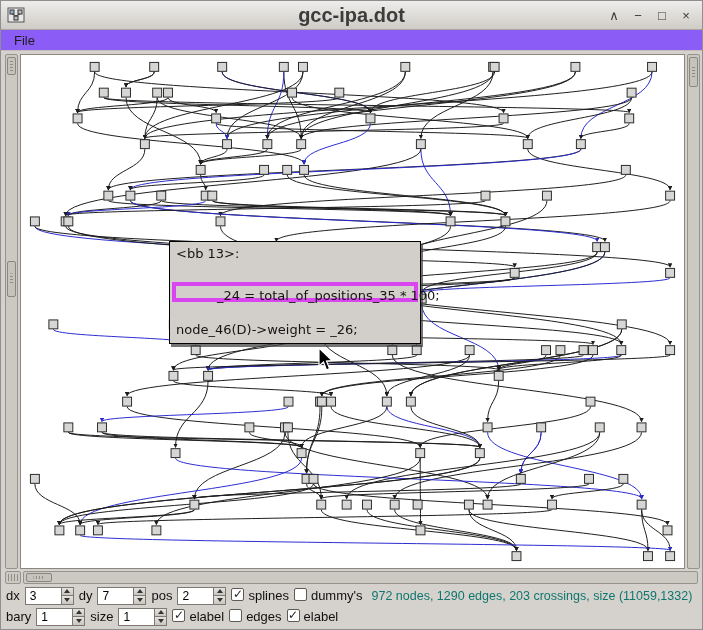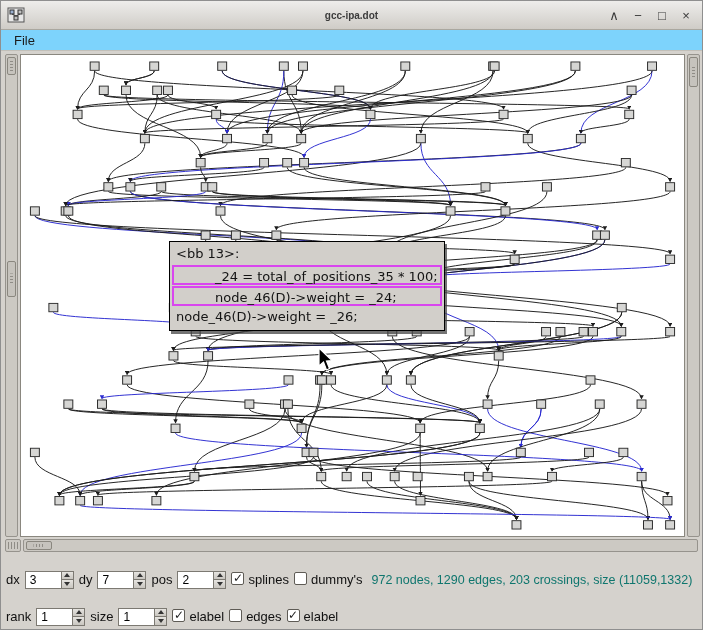--- a/index.html
+++ b/index.html
@@ -7,72 +7,72 @@
   body { font-family:"Liberation Sans",sans-serif; background:#d5d2cd; }
 
   .window { width:703px; height:630px; display:flex; flex-direction:column;
             border:1px solid #8f8f8f; background:#d5d2cd; }
 
   
   .titlebar { height:29px; flex:0 0 29px; position:relative;
               background:linear-gradient(#eeedeb,#cfccc7);
               border-bottom:1px solid #aaa79f; display:flex; align-items:center; padding:0 6px; }
   .title { position:absolute; left:0; right:0; text-align:center;
-           font-size:10px; font-weight:bold; color:#3c3c3c; pointer-events:none; }
+           font-size:20px; font-weight:bold; color:#3c3c3c; pointer-events:none; }
   .appicon { width:18px; height:16px; z-index:2; }
   .winbtns { margin-left:auto; display:flex; gap:4px; z-index:2; }
   .winbtn { width:20px; height:19px; display:flex; align-items:center; justify-content:center;
             color:#3a3a3a; font-size:13px; line-height:1; border-radius:3px; }
 
   
   .menubar { height:21px; flex:0 0 21px; display:flex; align-items:center;
-             padding-left:4px; border-bottom:1px solid #c2bfb8; background:#7dd3fc; }
+             padding-left:4px; border-bottom:1px solid #c2bfb8; background:#8b5cf6; }
   .menu-item { font-size:13px; color:#1c1c1c; padding:2px 9px; }
 
   
   .main { flex:1 1 auto; display:flex; align-items:stretch; padding:3px 2px 1px 4px; }
   .vscroll { width:13px; flex:0 0 13px; background:#ccc9c3; border:1px solid #96938d;
              border-radius:2px; position:relative; }
   .vscroll.left { margin-right:2px; }
   .vscroll.right { margin-left:2px; }
   .vthumb { position:absolute; left:1px; right:1px; background:#c6c3bd;
             border:1px solid #8a877f; border-radius:2px; }
   .vthumb::after { content:""; position:absolute; left:2px; right:2px; top:50%;
             height:11px; transform:translateY(-50%);
             background:repeating-linear-gradient(180deg,#8f8c86 0 1px,rgba(0,0,0,0) 1px 3px); }
 
   .canvas { flex:1 1 auto; position:relative; background:#ffffff;
             border:1px solid #8a877f; overflow:hidden; }
   #graph-svg { position:absolute; inset:0; width:100%; height:100%; }
 
   
-  .popup { position:absolute; left:148px; top:186px; width:276px; z-index:5;
+  .popup { position:absolute; left:148px; top:186px; width:252px; z-index:5;
            background:#d2cfca; border:1px solid #000; box-shadow:2px 3px 0 rgba(70,70,70,.75);
            font-family:"DejaVu Sans",sans-serif; font-size:13px; color:#141414; padding:2px 2px 3px; }
   .popup .line { height:20px; line-height:19px; padding:0 4px; white-space:nowrap; }
-  .popup .line.boxed { border:2px solid #d946ef; margin:1px 0;padding-left:41px; }
+  .popup .line.boxed { border:4px solid #d946ef; margin:18px 0;padding-left:41px; }
 
   
   .cursor { position:absolute; left:297px; top:292px; z-index:9; pointer-events:none; }
 
   
   .hscrollrow { flex:0 0 15px; height:15px; display:flex; align-items:stretch; padding:1px 4px; gap:2px; }
   .corner-grip { width:16px; border:1px solid #96938d; background:#ccc9c3; border-radius:2px; position:relative; }
   .corner-grip::after { content:""; position:absolute; inset:2px;
             background:repeating-linear-gradient(90deg,#8f8c86 0 1px,rgba(0,0,0,0) 1px 3px); }
   .htrack { flex:1; border:1px solid #96938d; background:#ccc9c3; border-radius:2px; position:relative; }
   .hthumb { position:absolute; top:1px; bottom:1px; left:2px; width:26px;
             background:#c6c3bd; border:1px solid #8a877f; border-radius:2px; }
   .hthumb::after { content:""; position:absolute; top:2px; bottom:2px; left:50%; width:11px;
             transform:translateX(-50%);
             background:repeating-linear-gradient(90deg,#8f8c86 0 1px,rgba(0,0,0,0) 1px 3px); }
 
   
   .controls { flex:0 0 44px; padding:1px 5px 3px; display:flex; flex-direction:column; gap:2px; }
-  .crow { display:flex; align-items:center; height:19px; gap:5px; font-size:13px; color:#111;margin-top:16px; }
+  .crow { display:flex; align-items:center; height:19px; gap:5px; font-size:13px; color:#111; }
   .lbl { white-space:nowrap; }
   .spin { display:flex; height:18px; }
   .spin .val { width:36px; background:#fff; border:1px solid #7c7972; border-right:none;
                font-size:12px; line-height:16px; padding:0 4px; color:#000; }
   .spin .arrows { width:13px; display:flex; flex-direction:column; }
   .spin .sb { flex:1; border:1px solid #7c7972; background:linear-gradient(#e6e4e0,#c9c6c0);
               position:relative; }
   .spin .sb + .sb { border-top:none; }
   .spin .sb::after { content:""; position:absolute; left:50%; top:50%; transform:translate(-50%,-50%);
               border-left:3px solid rgba(0,0,0,0); border-right:3px solid rgba(0,0,0,0); }
@@ -410,21 +410,20 @@
           <rect x="398.0" y="475.5" width="9" height="9" fill="#d6d6d4" stroke="#2b2b2b"></rect>
           <rect x="646.9" y="475.5" width="9" height="9" fill="#d6d6d4" stroke="#2b2b2b"></rect>
           <rect x="494.7" y="501.5" width="9" height="9" fill="#d6d6d4" stroke="#2b2b2b"></rect>
           <rect x="627.2" y="501.5" width="9" height="9" fill="#d6d6d4" stroke="#2b2b2b"></rect>
           <rect x="649.5" y="501.5" width="9" height="9" fill="#d6d6d4" stroke="#2b2b2b"></rect>
         </svg>
 
       <div class="popup">
         <div class="line">&lt;bb 13&gt;:</div>
         <div class="line boxed">_24 = total_of_positions_35 * 100;</div>
-        <div class="line boxed">node_46(D)-&gt;weight = _24;</div>
         <div class="line">node_46(D)-&gt;weight = _26;</div>
       </div>
 
       <svg class="cursor" width="18" height="26" viewBox="0 0 18 26">
         <polygon points="1,1 1,19 5.5,15 8.5,23 11.5,21.5 8.5,14 14,13.5" fill="#000" stroke="#fff" stroke-width="1.2"></polygon>
       </svg>
     </div>
 
     <div class="vscroll right">
       <div class="vthumb" style="top:2px; height:30px;"></div>
@@ -470,21 +469,21 @@
         <span class="lbl">splines</span>
       </span>
       <span class="cbwrap">
         <span class="cb"></span>
         <span class="lbl">dummy's</span>
       </span>
       <span class="status">972 nodes, 1290 edges, 203 crossings, size (11059,1332)</span>
     </div>
 
     <div class="crow">
-      <span class="lbl">rank</span>
+      <span class="lbl">bary</span>
       <span class="spin">
         <span class="val">1</span>
         <span class="arrows">
             <span class="sb up"></span>
             <span class="sb down"></span>
           </span>
       </span>
       <span class="lbl">size</span>
       <span class="spin">
         <span class="val">1</span>

